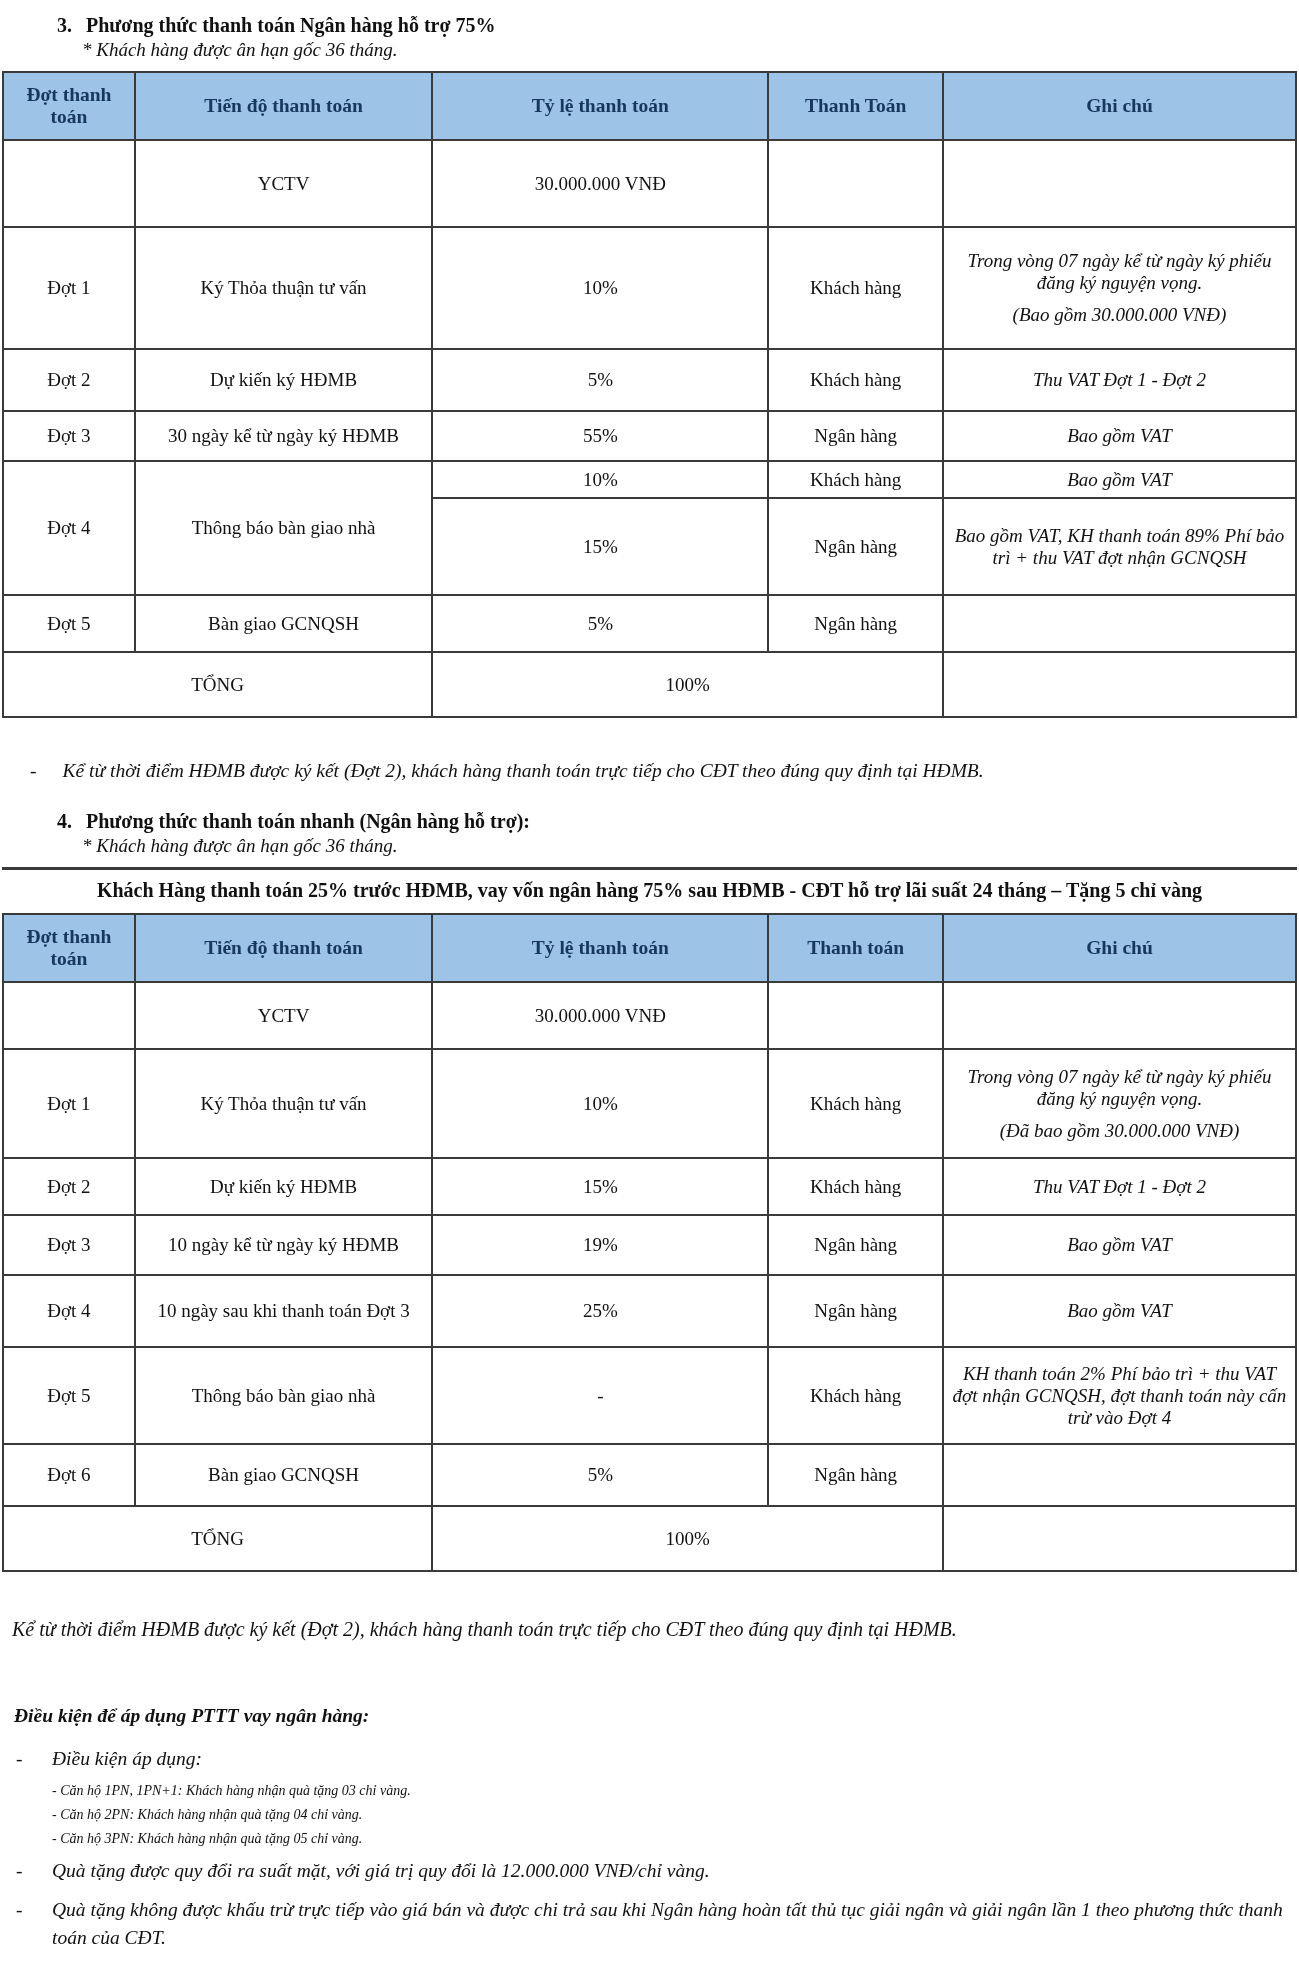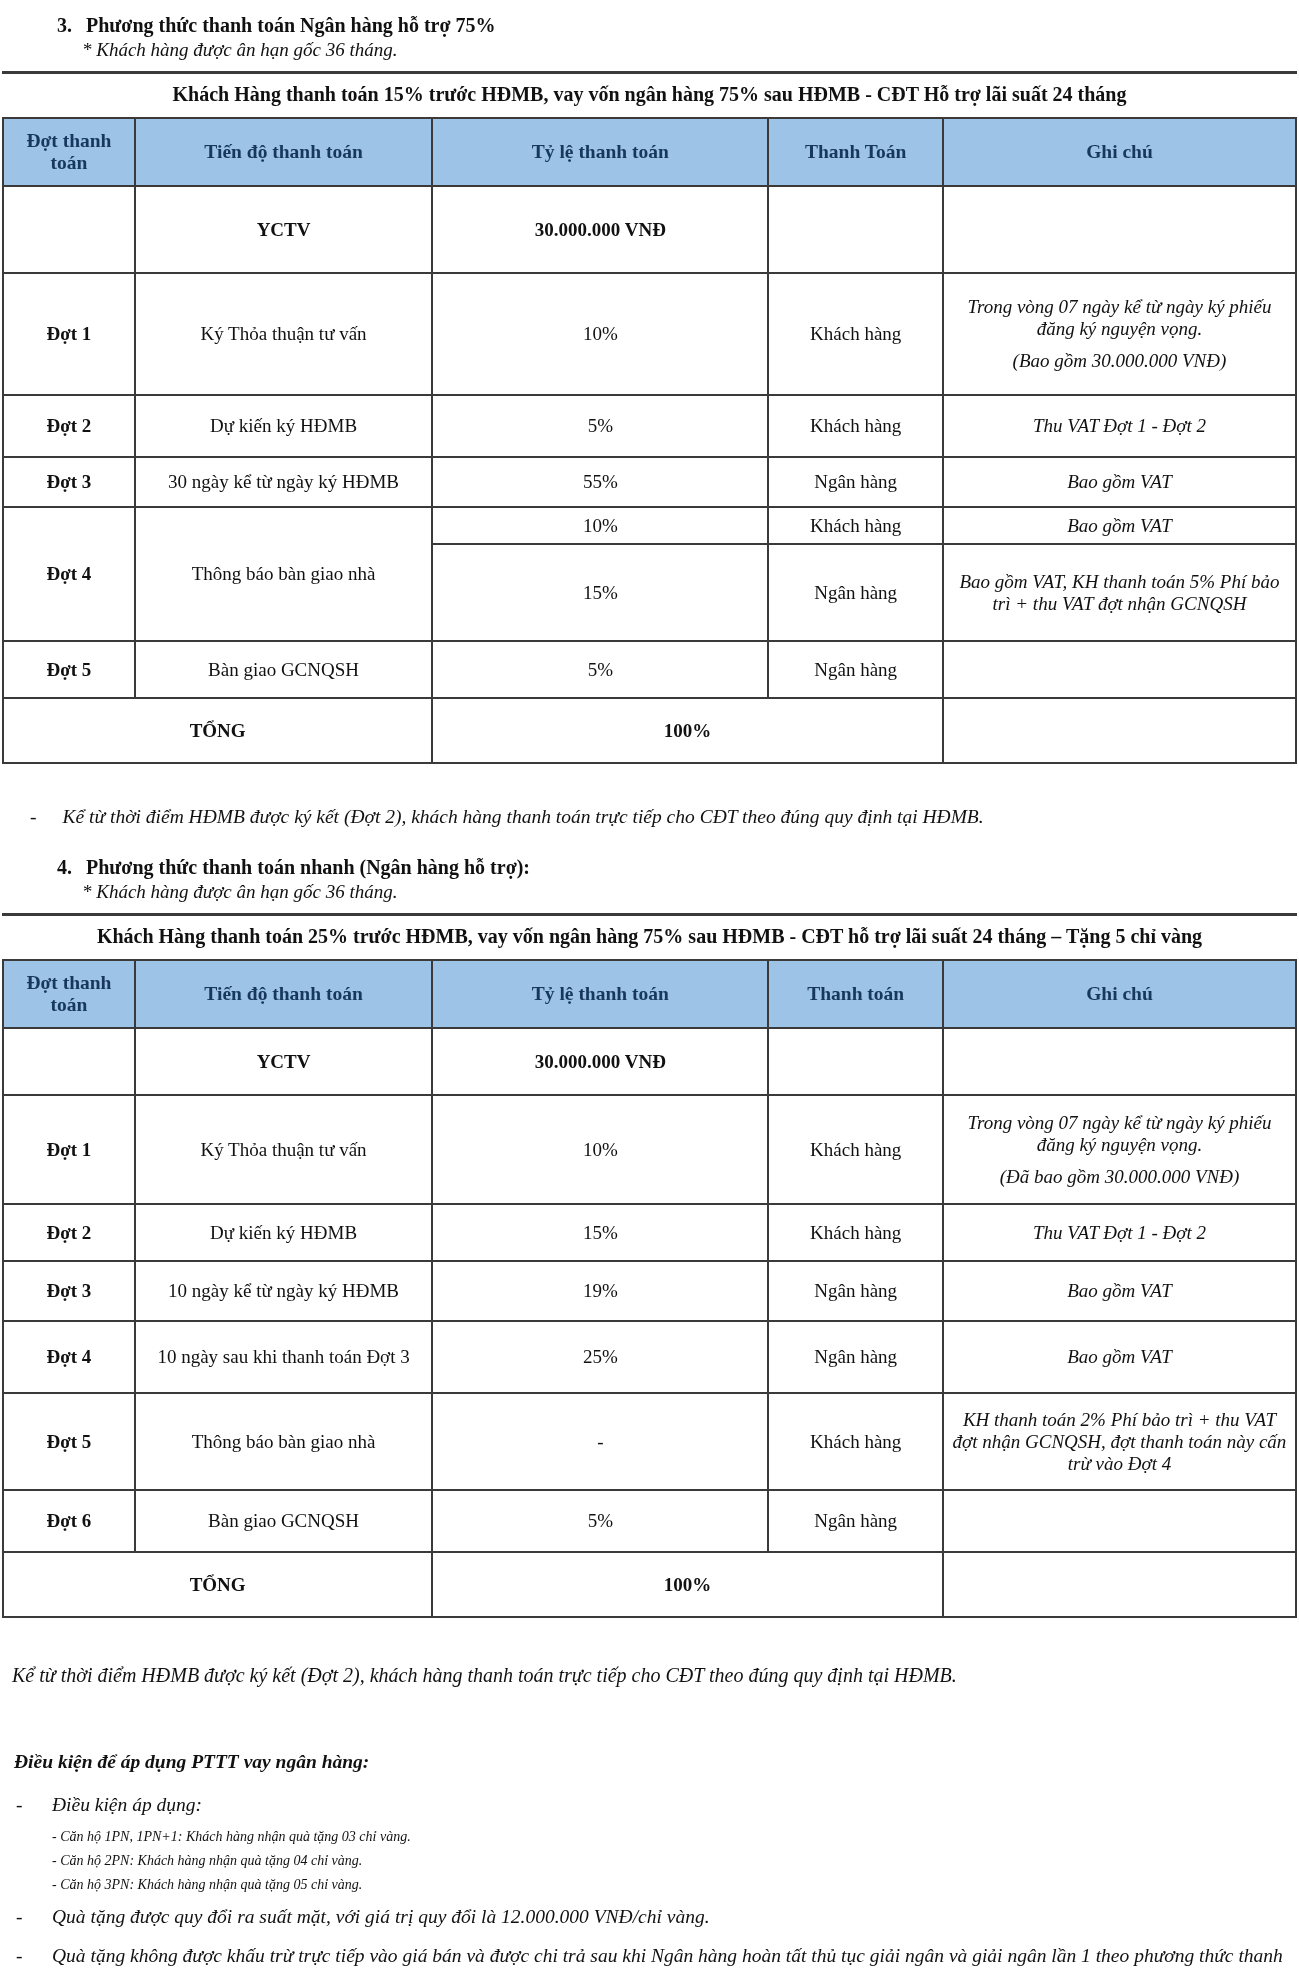--- a/index.html
+++ b/index.html
@@ -42,21 +42,21 @@
     padding:4px 8px;
     overflow:hidden;
   }
   table.pay-table thead th {
     background:#9DC3E6;
     color:#17375E;
     font-weight:bold;
     height:58px;
     font-size:19.5px;
   }
-  .b { font-weight:bold; }
+  .b { font-weight:normal; }
   .note { font-style:italic; }
   .note-gap { margin-top:10px; }
 
   tr.h85 td{ height:77px; }
   tr.h120 td{ height:112px; }
   tr.h60 td{ height:52px; }
   tr.h48 td{ height:40px; }
   tr.h35 td{ height:27px; }
   tr.h95 td{ height:87px; }
   tr.h55 td{ height:47px; }
@@ -104,21 +104,20 @@
 <body>
 
 <div class="page">
 
   <div class="sec-heading">
     <span>3.</span>
     <span>Phương thức thanh toán Ngân hàng hỗ trợ 75%</span>
   </div>
   <div class="sec-subnote">* Khách hàng được ân hạn gốc 36 tháng.</div>
 
-  <div class="banner">Khách Hàng thanh toán 15% trước HĐMB,  vay vốn ngân hàng 75% sau HĐMB - CĐT Hỗ trợ lãi suất 24 tháng</div>
 
   <table class="pay-table">
     <colgroup>
       <col style="width:10.2%">
         <col style="width:23%">
         <col style="width:26%">
         <col style="width:13.5%">
         <col style="width:27.3%">
     </colgroup>
     <thead>
@@ -165,21 +164,21 @@
       <tr class="h35">
         <td class="b" rowspan="2">Đợt 4</td>
         <td rowspan="2">Thông báo bàn giao nhà</td>
         <td>10%</td>
         <td>Khách hàng</td>
         <td class="note">Bao gồm VAT</td>
       </tr>
       <tr class="h95">
         <td>15%</td>
         <td>Ngân hàng</td>
-        <td class="note">Bao gồm VAT, KH thanh toán 5% Phí bảo trì + thu VAT đợt nhận GCNQSH</td>
+        <td class="note">Bao gồm VAT, KH thanh toán 89% Phí bảo trì + thu VAT đợt nhận GCNQSH</td>
       </tr>
       <tr class="h55">
         <td class="b">Đợt 5</td>
         <td>Bàn giao GCNQSH</td>
         <td>5%</td>
         <td>Ngân hàng</td>
         <td class="note"></td>
       </tr>
       <tr class="h63">
         <td class="b" colspan="2">TỔNG</td>

